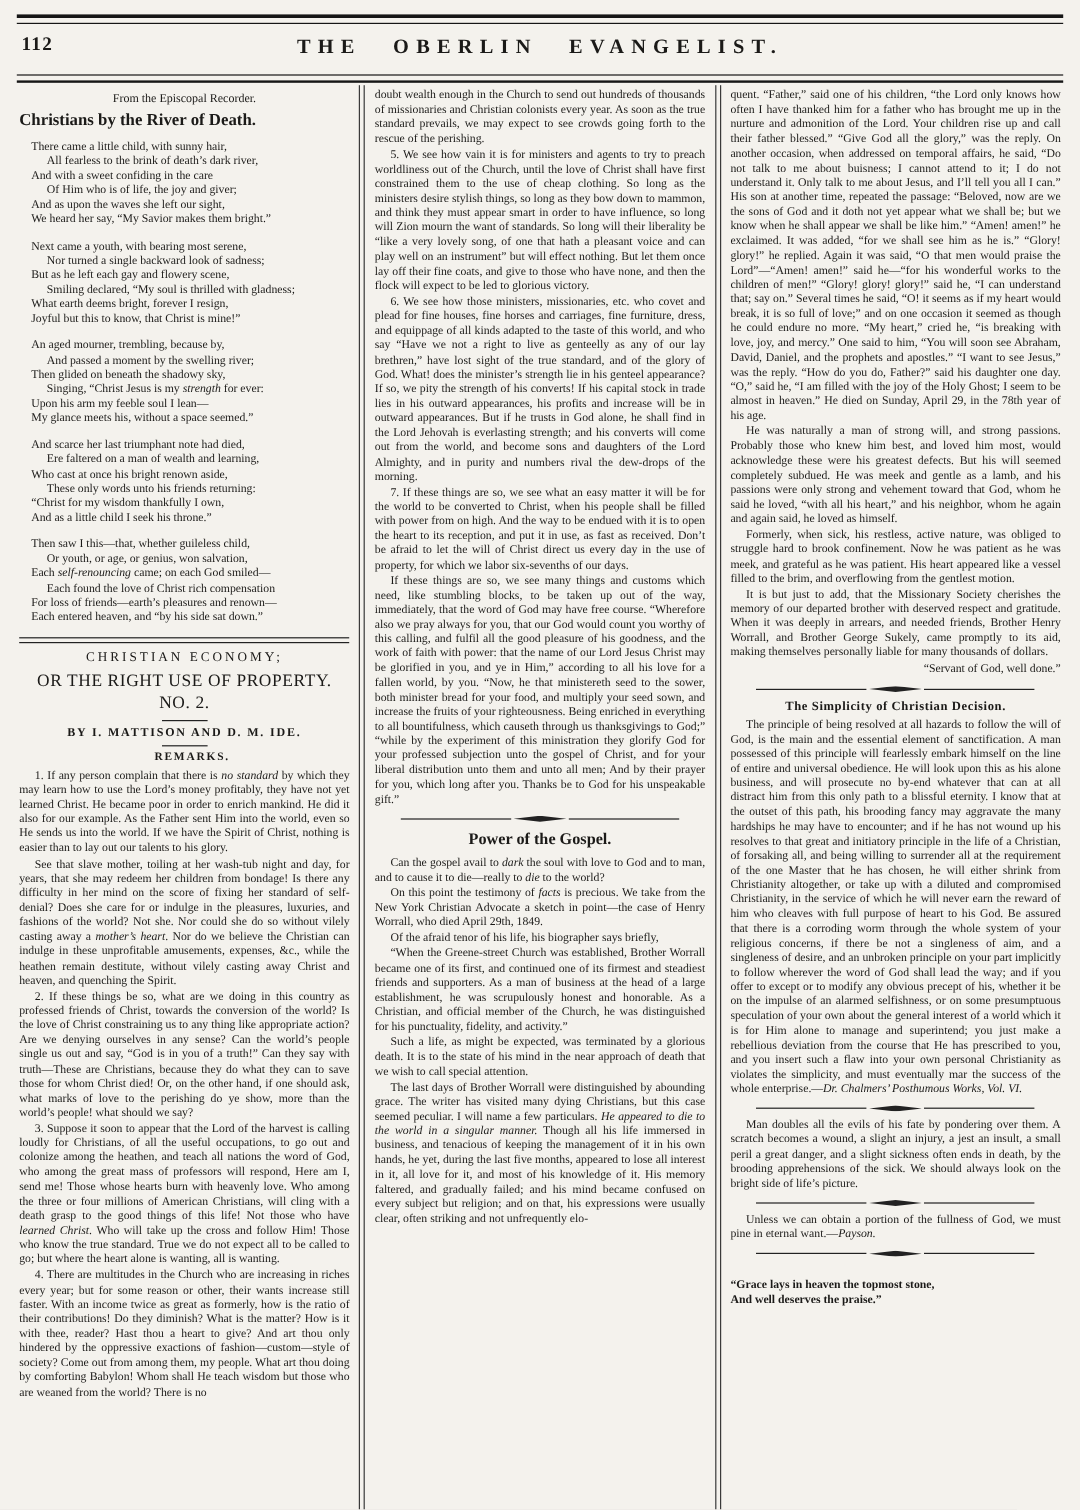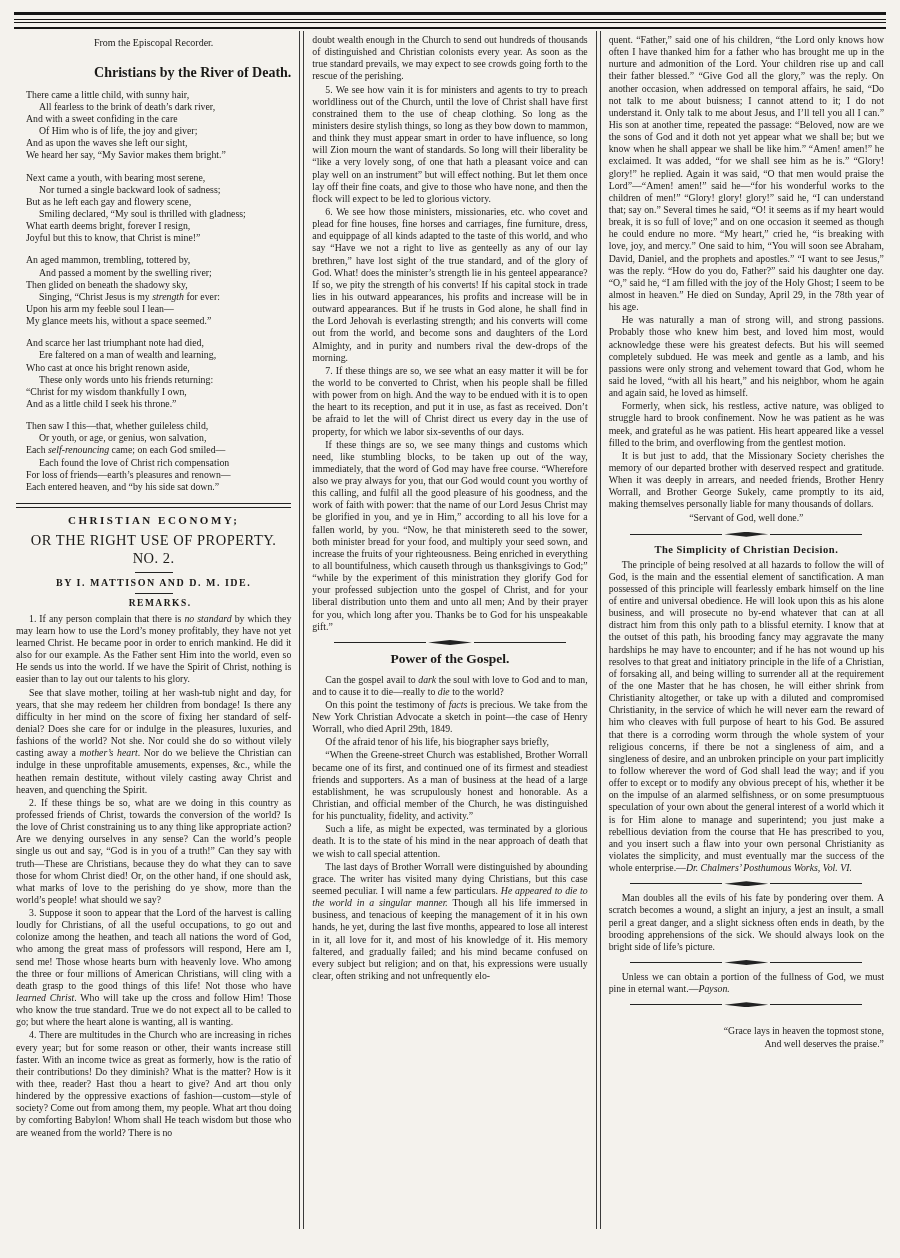--- a/index.html
+++ b/index.html
@@ -25,45 +25,49 @@
   }
   .masthead-rule{margin:2px 14px 0;height:4px;border-top:1px solid #161616;border-bottom:2px solid #161616;}
   
   .columns{display:flex;align-items:stretch;padding:2px 8px 0;height:1198px;}
   .col{flex:1 1 0;padding:3px 8px 0;font-size:9.8px;line-height:1.24;text-align:justify;overflow:hidden;}
   .col-rule{flex:0 0 3px;border-left:1px solid #3a3a3a;border-right:1px solid #3a3a3a;margin:0;}
   .col p{margin:0 0 1px;text-indent:13px;}
   p.para-cont,p.epigraph,p.centered{text-indent:0;}
   
   .attribution{text-align:center;text-indent:0 !important;margin:3px 0 1px !important;font-size:10px;}
-  .poem-title{text-align:right;text-indent:0 !important;font-weight:bold;font-size:14px;margin:15px 0 7px !important;}
+  .poem-title{text-align:left;text-indent:0 !important;font-weight:bold;font-size:14px;margin:3px 0 7px !important;}
   .stanza{margin:0 0 10px 10px;text-align:left;}
   .poem-line{white-space:nowrap;}
   .poem-line.indent{padding-left:13px;}
   .double-rule{height:3px;border-top:1px solid #222;border-bottom:1px solid #222;margin:4px 0 6px;}
-  .sc-heading{text-align:center;text-indent:0 !important;font-weight:bold;font-size:11px;letter-spacing:2.5px;margin:2px 0 4px !important;}
+  .sc-heading{text-align:center;text-indent:0 !important;font-weight:normal;font-size:11px;letter-spacing:2.5px;margin:2px 0 4px !important;}
   .article-title{text-align:center;text-indent:0 !important;font-size:14.5px;letter-spacing:0.5px;margin:2px 0 2px !important;}
   .short-rule{width:38px;border-top:1px solid #222;margin:4px auto;}
   .byline{text-align:center;text-indent:0 !important;font-weight:bold;font-size:10px;letter-spacing:1.5px;margin:1px 0 !important;}
   .epigraph{margin-top:6px !important;}
   .remarks{text-align:center;font-weight:bold;font-size:9.5px;letter-spacing:1.5px;margin:4px 0 3px !important;}
   .section-title{text-align:center;text-indent:0 !important;font-weight:bold;font-size:13.5px;margin:5px 0 6px !important;}
   .sub-section-title{text-align:center;text-indent:0 !important;font-weight:bold;font-size:10.5px;letter-spacing:0.5px;margin:2px 0 3px !important;}
-  .centered{text-align:center;margin:2px 0 !important;}
+  .centered{text-align:right;margin:2px 0 !important;}
   .separator{display:flex;align-items:center;justify-content:center;margin:7px 0 6px;}
   .sep-line{flex:0 0 92px;border-top:1px solid #222;}
   .sep-diamond{width:44px;height:5px;background:#222;margin:0 2px;clip-path:polygon(0 50%,50% 0,100% 50%,50% 100%);}
-  .verse{text-align:right;font-weight:normal;font-size:9.8px;margin-top:18px;}
+  .verse{text-align:left;font-weight:bold;font-size:9.8px;margin-top:18px;}
   .verse div{line-height:1.3;}
 </style>
 </head>
 <body>
 
 <div class="page">
   <div class="top-rule"></div>
+  <div class="masthead">
+    <span class="page-num">112</span>
+    <h1 class="paper-title">THE OBERLIN EVANGELIST.</h1>
+  </div>
   <div class="masthead-rule"></div>
   <div class="columns">
     <div class="col">
         <p class="attribution">From the Episcopal Recorder.</p>
         <p class="poem-title">Christians by the River of Death.</p>
         <div class="stanza">
           <div class="poem-line">There came a little child, with sunny hair,</div>
           <div class="poem-line indent">All fearless to the brink of death’s dark river,</div>
           <div class="poem-line">And with a sweet confiding in the care</div>
           <div class="poem-line indent">Of Him who is of life, the joy and giver;</div>
@@ -72,21 +76,21 @@
         </div>
         <div class="stanza">
           <div class="poem-line">Next came a youth, with bearing most serene,</div>
           <div class="poem-line indent">Nor turned a single backward look of sadness;</div>
           <div class="poem-line">But as he left each gay and flowery scene,</div>
           <div class="poem-line indent">Smiling declared, “My soul is thrilled with gladness;</div>
           <div class="poem-line">What earth deems bright, forever I resign,</div>
           <div class="poem-line">Joyful but this to know, that Christ is mine!”</div>
         </div>
         <div class="stanza">
-          <div class="poem-line">An aged mammon, trembling, tottered by,</div>
+          <div class="poem-line">An aged mourner, trembling, because by,</div>
           <div class="poem-line indent">And passed a moment by the swelling river;</div>
           <div class="poem-line">Then glided on beneath the shadowy sky,</div>
           <div class="poem-line indent">Singing, “Christ Jesus is my <i>strength</i> for ever:</div>
           <div class="poem-line">Upon his arm my feeble soul I lean—</div>
           <div class="poem-line">My glance meets his, without a space seemed.”</div>
         </div>
         <div class="stanza">
           <div class="poem-line">And scarce her last triumphant note had died,</div>
           <div class="poem-line indent">Ere faltered on a man of wealth and learning,</div>
           <div class="poem-line">Who cast at once his bright renown aside,</div>
@@ -110,21 +114,21 @@
         <div class="short-rule"></div>
         <p class="remarks">REMARKS.</p>
         <p class="para">1. If any person complain that there is <i>no standard</i> by which they may learn how to use the Lord’s money profitably, they have not yet learned Christ. He became poor in order to enrich mankind. He did it also for our example. As the Father sent Him into the world, even so He sends us into the world. If we have the Spirit of Christ, nothing is easier than to lay out our talents to his glory.</p>
         <p class="para">See that slave mother, toiling at her wash-tub night and day, for years, that she may redeem her children from bondage! Is there any difficulty in her mind on the score of fixing her standard of self-denial? Does she care for or indulge in the pleasures, luxuries, and fashions of the world? Not she. Nor could she do so without vilely casting away a <i>mother’s heart</i>. Nor do we believe the Christian can indulge in these unprofitable amusements, expenses, &amp;c., while the heathen remain destitute, without vilely casting away Christ and heaven, and quenching the Spirit.</p>
         <p class="para">2. If these things be so, what are we doing in this country as professed friends of Christ, towards the conversion of the world? Is the love of Christ constraining us to any thing like appropriate action? Are we denying ourselves in any sense? Can the world’s people single us out and say, “God is in you of a truth!” Can they say with truth—These are Christians, because they do what they can to save those for whom Christ died! Or, on the other hand, if one should ask, what marks of love to the perishing do ye show, more than the world’s people! what should we say?</p>
         <p class="para">3. Suppose it soon to appear that the Lord of the harvest is calling loudly for Christians, of all the useful occupations, to go out and colonize among the heathen, and teach all nations the word of God, who among the great mass of professors will respond, Here am I, send me! Those whose hearts burn with heavenly love. Who among the three or four millions of American Christians, will cling with a death grasp to the good things of this life! Not those who have <i>learned Christ</i>. Who will take up the cross and follow Him! Those who know the true standard. True we do not expect all to be called to go; but where the heart alone is wanting, all is wanting.</p>
         <p class="para">4. There are multitudes in the Church who are increasing in riches every year; but for some reason or other, their wants increase still faster. With an income twice as great as formerly, how is the ratio of their contributions! Do they diminish? What is the matter? How is it with thee, reader? Hast thou a heart to give? And art thou only hindered by the oppressive exactions of fashion—custom—style of society? Come out from among them, my people. What art thou doing by comforting Babylon! Whom shall He teach wisdom but those who are weaned from the world? There is no</p>
       </div>
     <div class="col-rule"></div>
     <div class="col">
-        <p class="para-cont">doubt wealth enough in the Church to send out hundreds of thousands of distinguished and Christian colonists every year. As soon as the true standard prevails, we may expect to see crowds going forth to the rescue of the perishing.</p>
+        <p class="para-cont">doubt wealth enough in the Church to send out hundreds of thousands of missionaries and Christian colonists every year. As soon as the true standard prevails, we may expect to see crowds going forth to the rescue of the perishing.</p>
         <p class="para">5. We see how vain it is for ministers and agents to try to preach worldliness out of the Church, until the love of Christ shall have first constrained them to the use of cheap clothing. So long as the ministers desire stylish things, so long as they bow down to mammon, and think they must appear smart in order to have influence, so long will Zion mourn the want of standards. So long will their liberality be “like a very lovely song, of one that hath a pleasant voice and can play well on an instrument” but will effect nothing. But let them once lay off their fine coats, and give to those who have none, and then the flock will expect to be led to glorious victory.</p>
         <p class="para">6. We see how those ministers, missionaries, etc. who covet and plead for fine houses, fine horses and carriages, fine furniture, dress, and equippage of all kinds adapted to the taste of this world, and who say “Have we not a right to live as genteelly as any of our lay brethren,” have lost sight of the true standard, and of the glory of God. What! does the minister’s strength lie in his genteel appearance? If so, we pity the strength of his converts! If his capital stock in trade lies in his outward appearances, his profits and increase will be in outward appearances. But if he trusts in God alone, he shall find in the Lord Jehovah is everlasting strength; and his converts will come out from the world, and become sons and daughters of the Lord Almighty, and in purity and numbers rival the dew-drops of the morning.</p>
         <p class="para">7. If these things are so, we see what an easy matter it will be for the world to be converted to Christ, when his people shall be filled with power from on high. And the way to be endued with it is to open the heart to its reception, and put it in use, as fast as received. Don’t be afraid to let the will of Christ direct us every day in the use of property, for which we labor six-sevenths of our days.</p>
         <p class="para">If these things are so, we see many things and customs which need, like stumbling blocks, to be taken up out of the way, immediately, that the word of God may have free course. “Wherefore also we pray always for you, that our God would count you worthy of this calling, and fulfil all the good pleasure of his goodness, and the work of faith with power: that the name of our Lord Jesus Christ may be glorified in you, and ye in Him,” according to all his love for a fallen world, by you. “Now, he that ministereth seed to the sower, both minister bread for your food, and multiply your seed sown, and increase the fruits of your righteousness. Being enriched in everything to all bountifulness, which causeth through us thanksgivings to God;” “while by the experiment of this ministration they glorify God for your professed subjection unto the gospel of Christ, and for your liberal distribution unto them and unto all men; And by their prayer for you, which long after you. Thanks be to God for his unspeakable gift.”</p>
         <div class="separator">
           <span class="sep-line"></span>
           <span class="sep-diamond"></span>
           <span class="sep-line"></span>
         </div>
         <p class="section-title">Power of the Gospel.</p>

